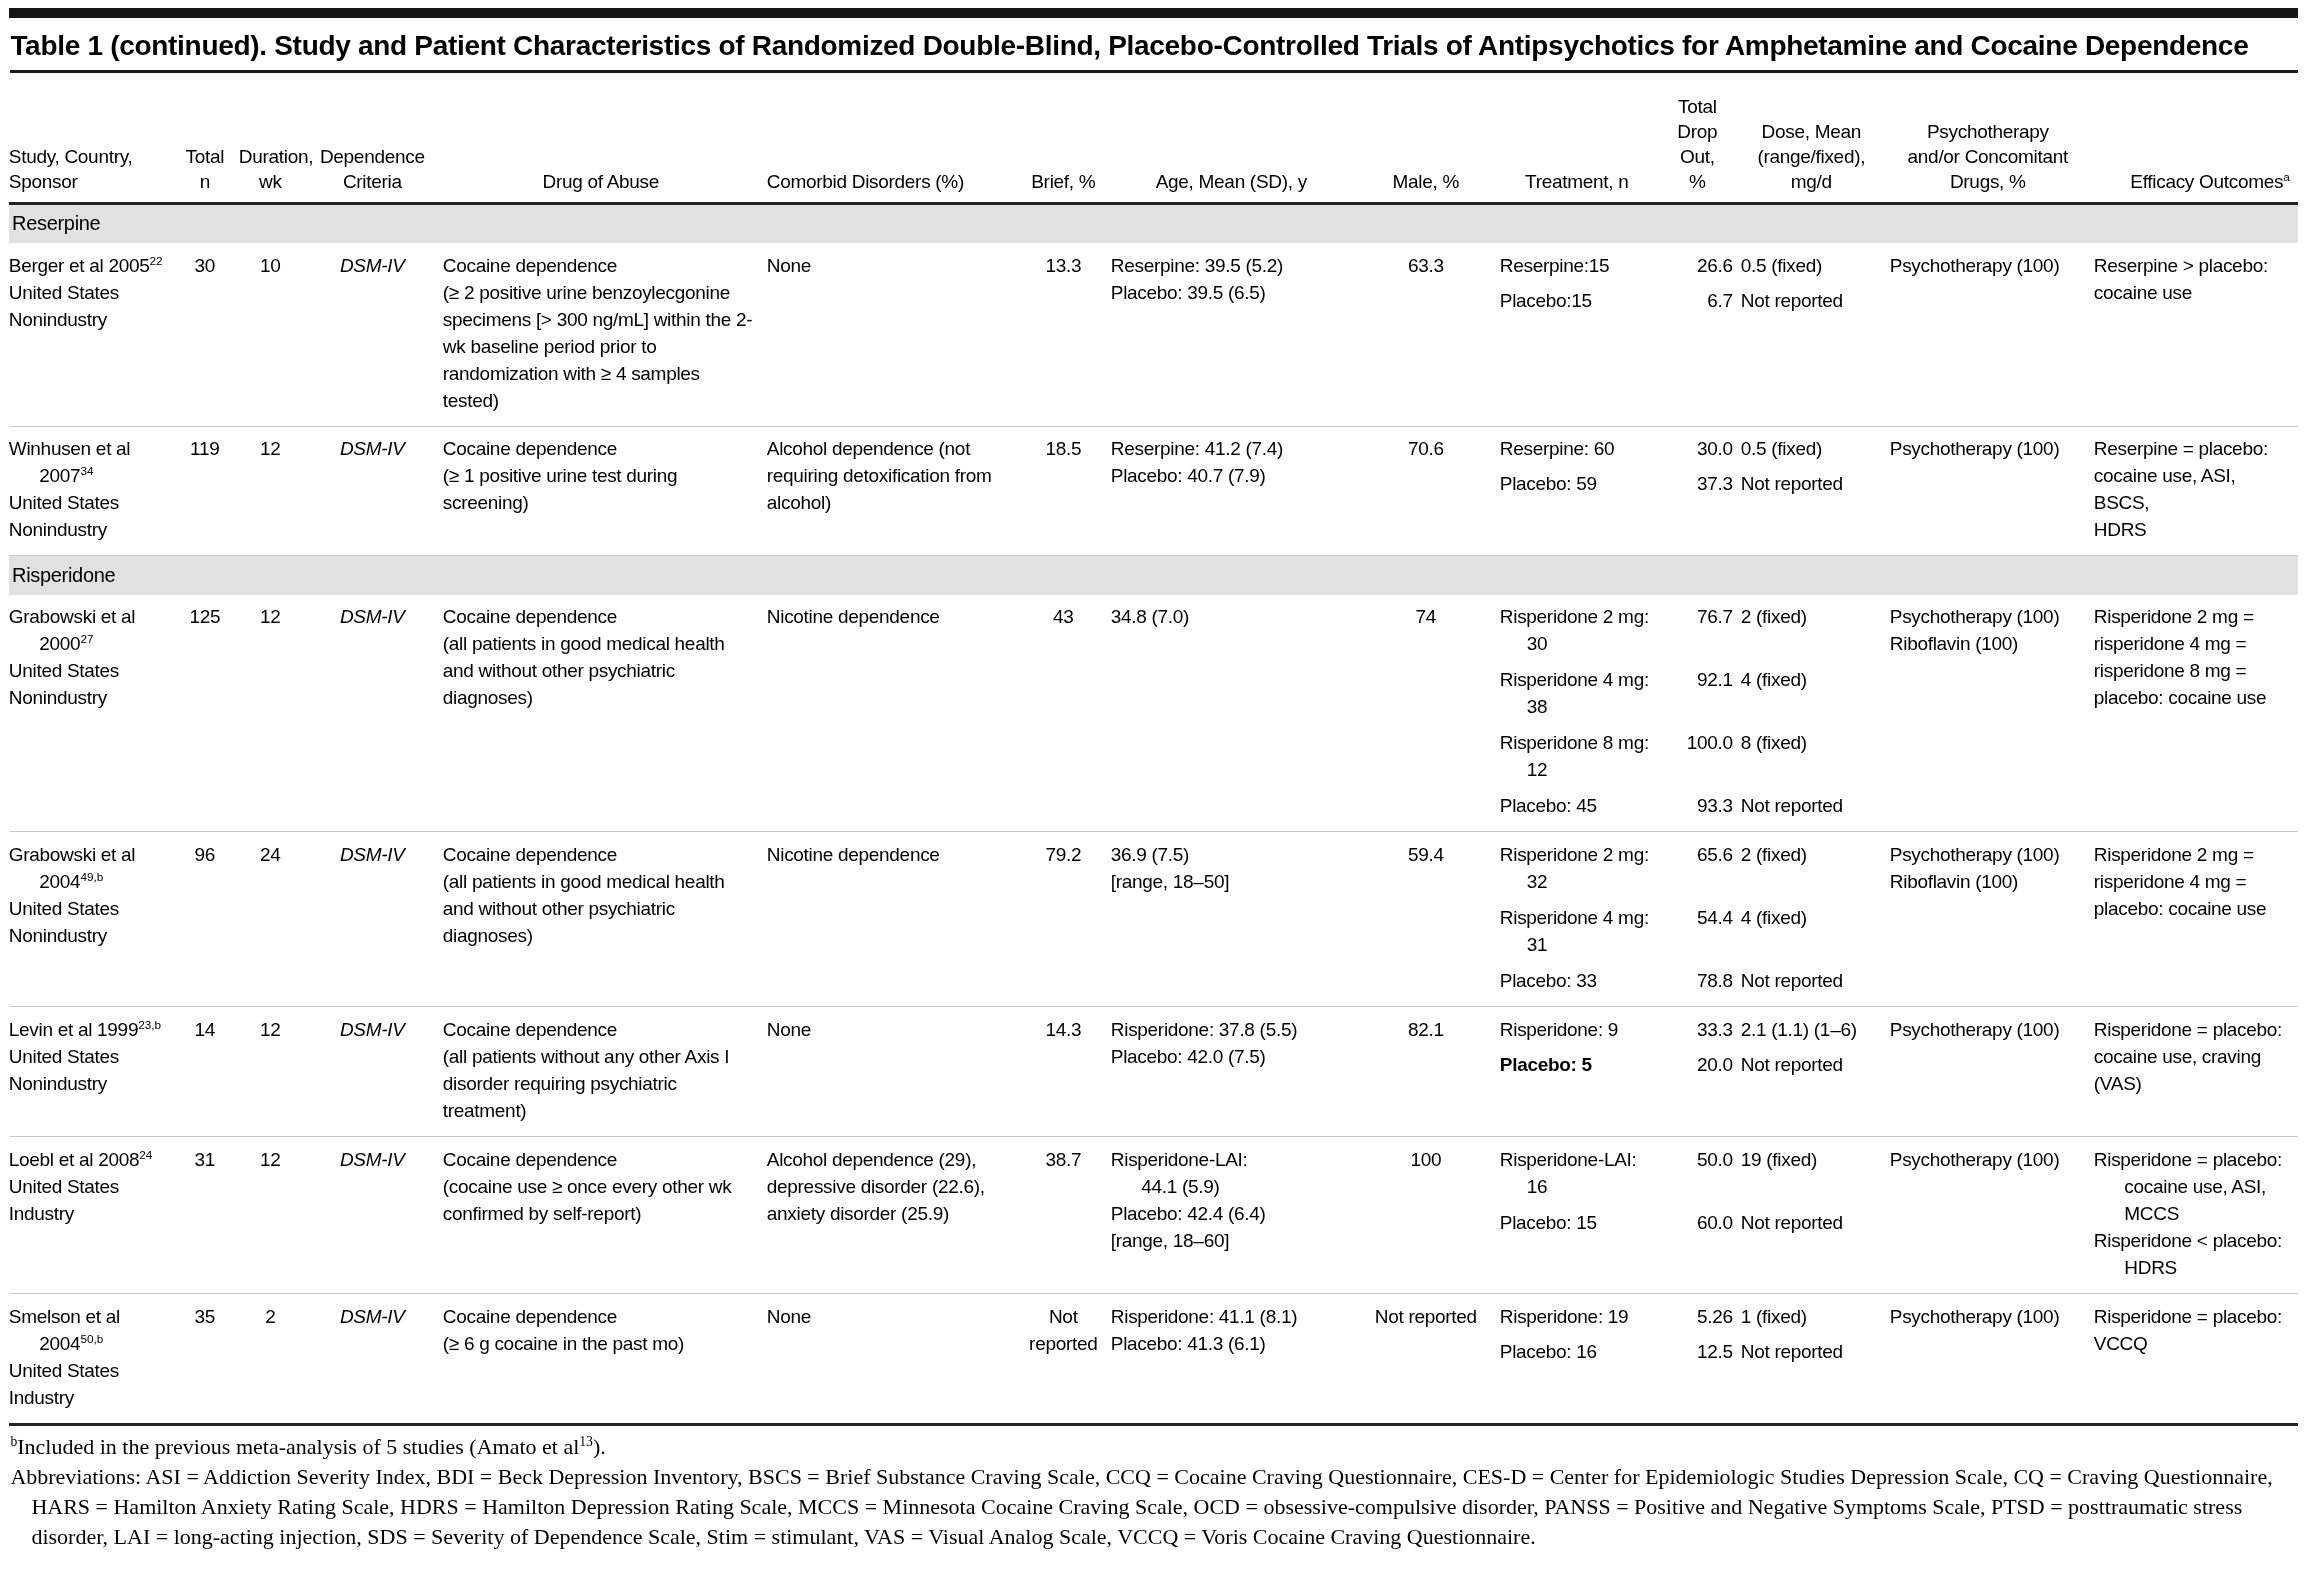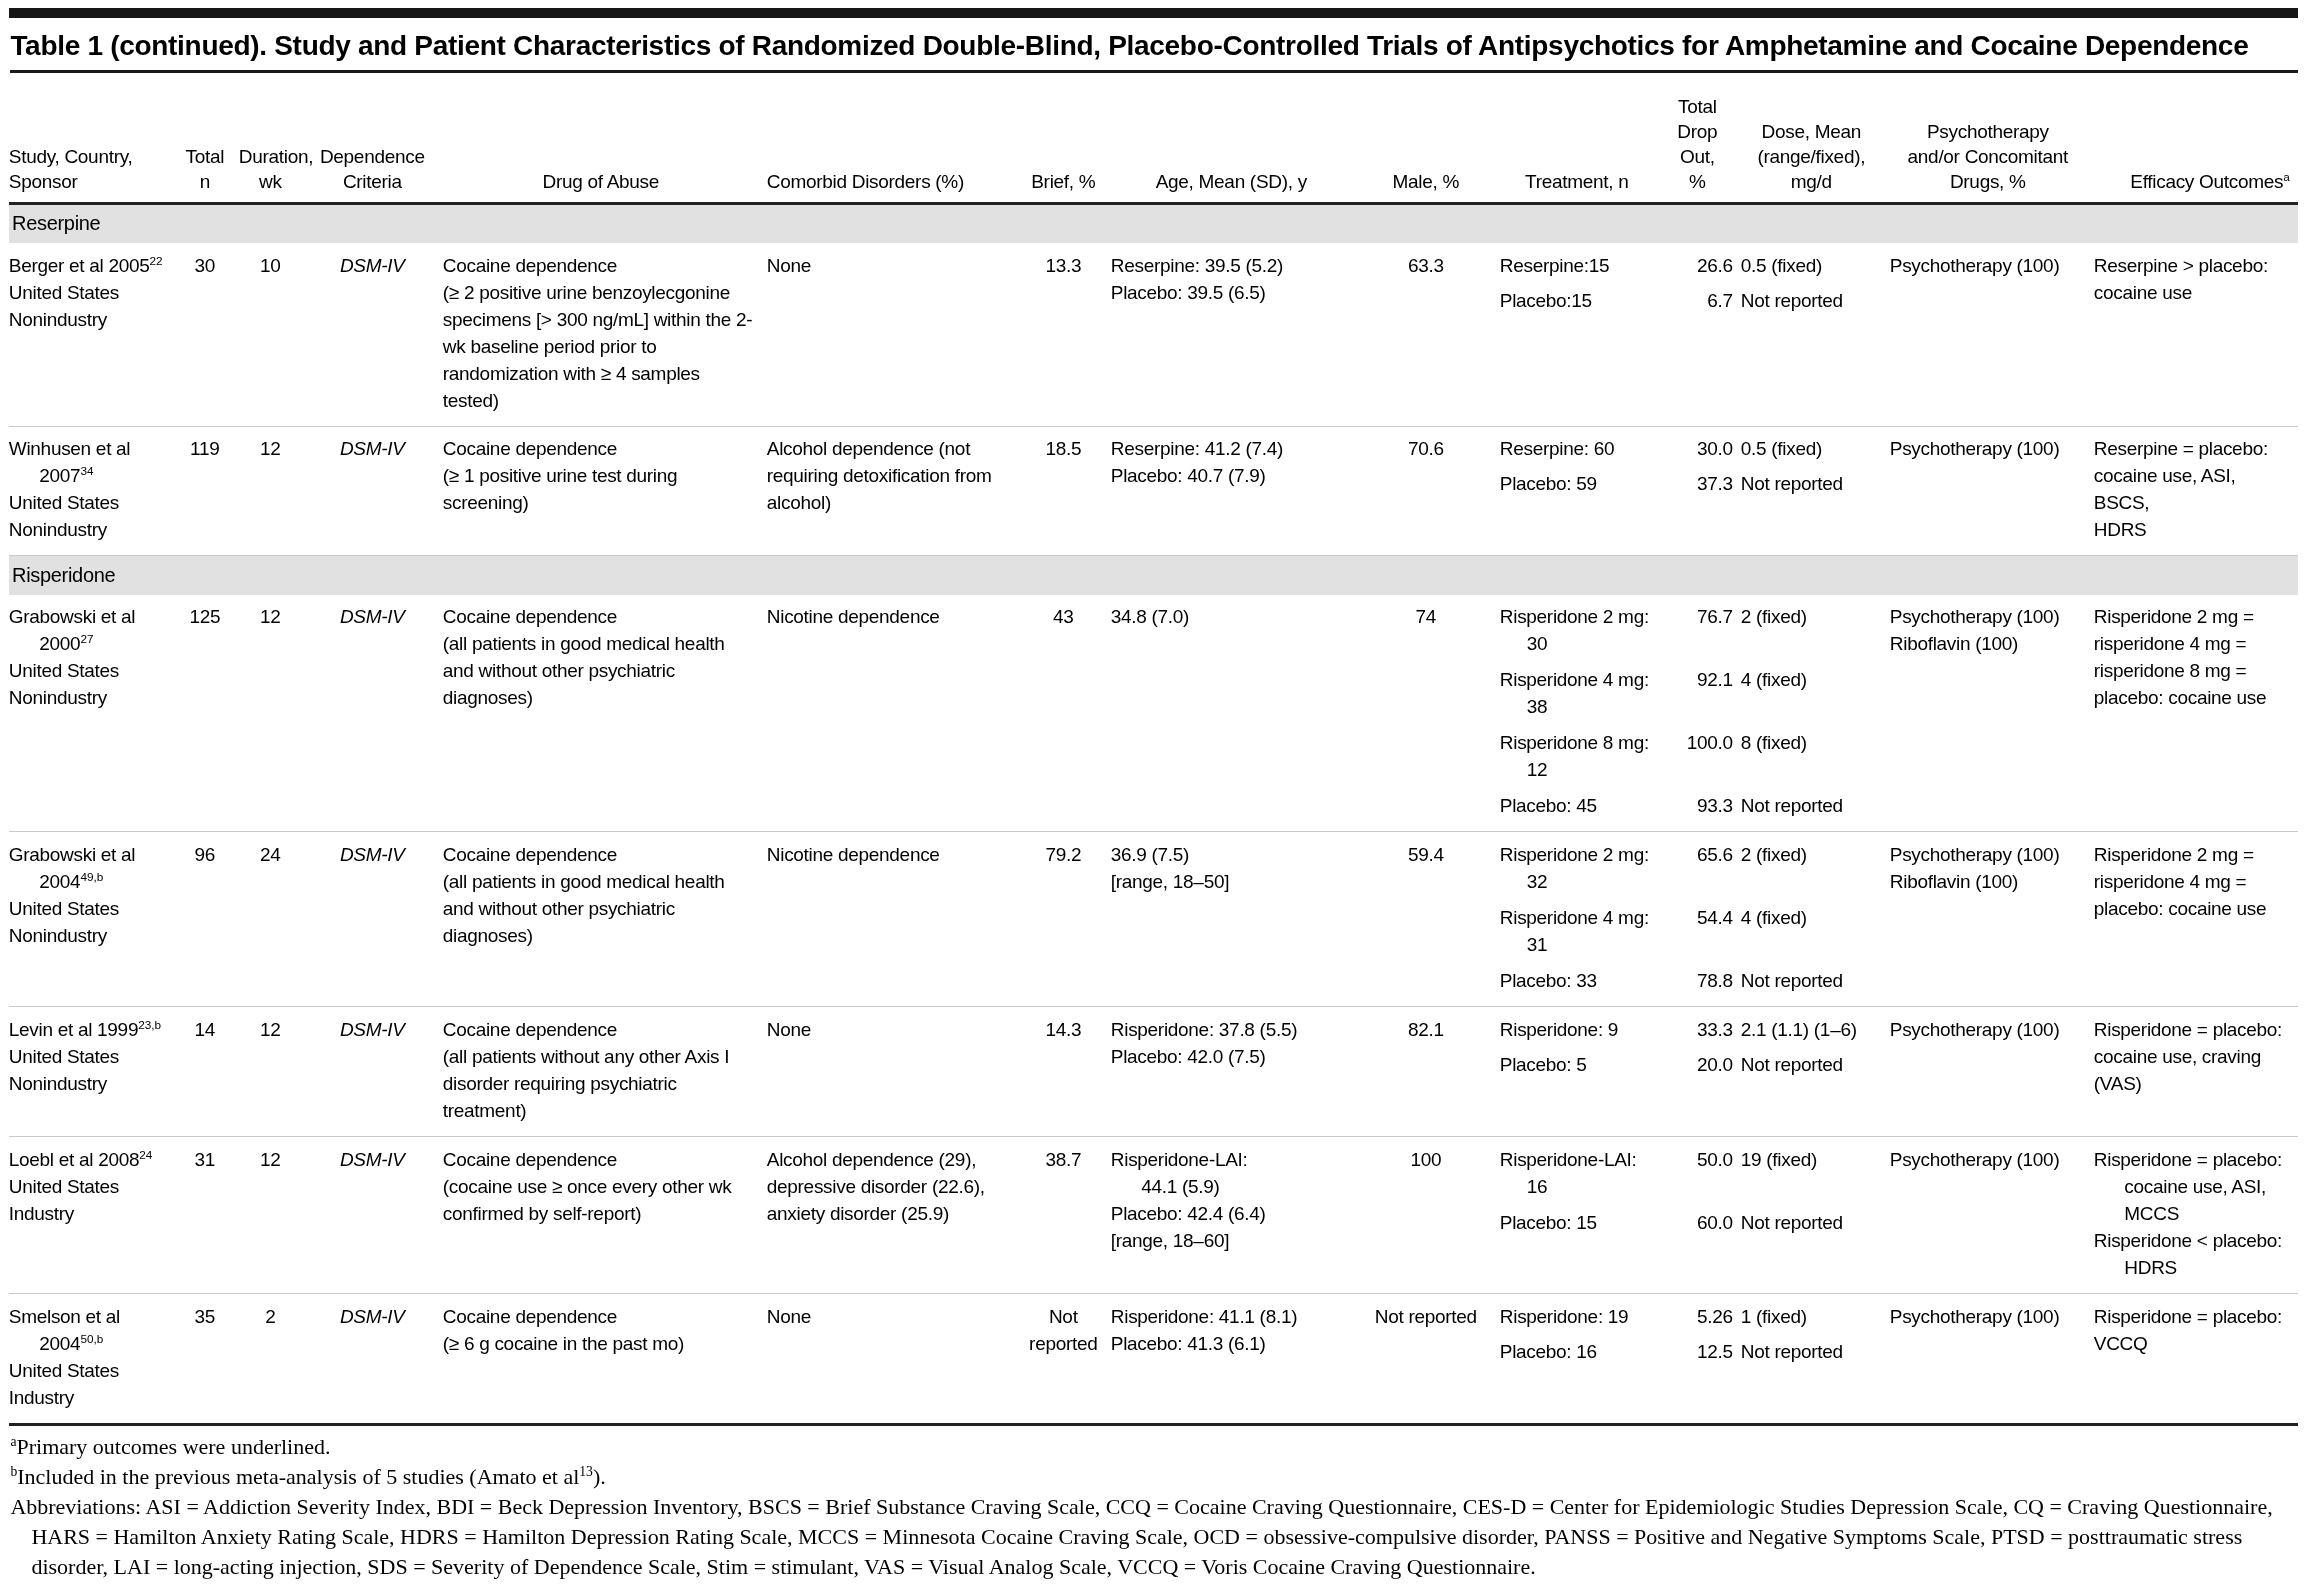--- a/index.html
+++ b/index.html
@@ -308,21 +308,21 @@
           </td>
           <td class="c5">None</td>
           <td class="c6">14.3</td>
           <td class="c7">
             <div class="line">Risperidone: 37.8 (5.5)</div>
             <div class="line">Placebo: 42.0 (7.5)</div>
           </td>
           <td class="c8">82.1</td>
           <td class="c9 arm-holder">
             <div class="arm hang" style="min-height: 27px;">Risperidone: 9</div>
-            <div class="arm hang" style="min-height: 27px;">Placebo: 5</div>
+            <div class="arm hang" style="min-height: 27px; font-weight: bold;">Placebo: 5</div>
           </td>
           <td class="c10 arm-holder">
             <div class="arm" style="min-height: 27px;">33.3</div>
             <div class="arm" style="min-height: 27px;">20.0</div>
           </td>
           <td class="c11 arm-holder">
             <div class="arm" style="min-height: 27px;">2.1 (1.1) (1–6)</div>
             <div class="arm" style="min-height: 27px;">Not reported</div>
           </td>
           <td class="c12">
@@ -417,19 +417,18 @@
           </td>
           <td class="c13">
             <div class="line"><span>Risperidone = placebo:</span></div>
             <div class="line"><span class="u">VCCQ</span></div>
           </td>
         </tr>
       </tbody>
   </table>
   <div class="tbl-rule"></div>
   <div class="footnotes" id="footnotes">
-      <div class="fn-line"><sup>a</sup><span>Primary outcomes were underlined.</span></div>
       <div class="fn-line"><sup>b</sup><span>Included in the previous meta-analysis of 5 studies (Amato et al</span><sup>13</sup><span>).</span></div>
       <div class="fn-line hang"><span>Abbreviations:  ASI = Addiction Severity Index, BDI = Beck Depression Inventory, BSCS = Brief Substance Craving Scale, CCQ = Cocaine Craving Questionnaire, CES-D = Center for Epidemiologic Studies Depression Scale, CQ = Craving Questionnaire, HARS = Hamilton Anxiety Rating Scale, HDRS = Hamilton Depression Rating Scale, MCCS = Minnesota Cocaine Craving Scale, OCD = obsessive-compulsive disorder, PANSS = Positive and Negative Symptoms Scale, PTSD = posttraumatic stress disorder, LAI = long-acting injection, SDS = Severity of Dependence Scale, Stim = stimulant, VAS = Visual Analog Scale, VCCQ = Voris Cocaine Craving Questionnaire.</span></div>
     </div>
 
 </div>
 
 
 </body></html>

